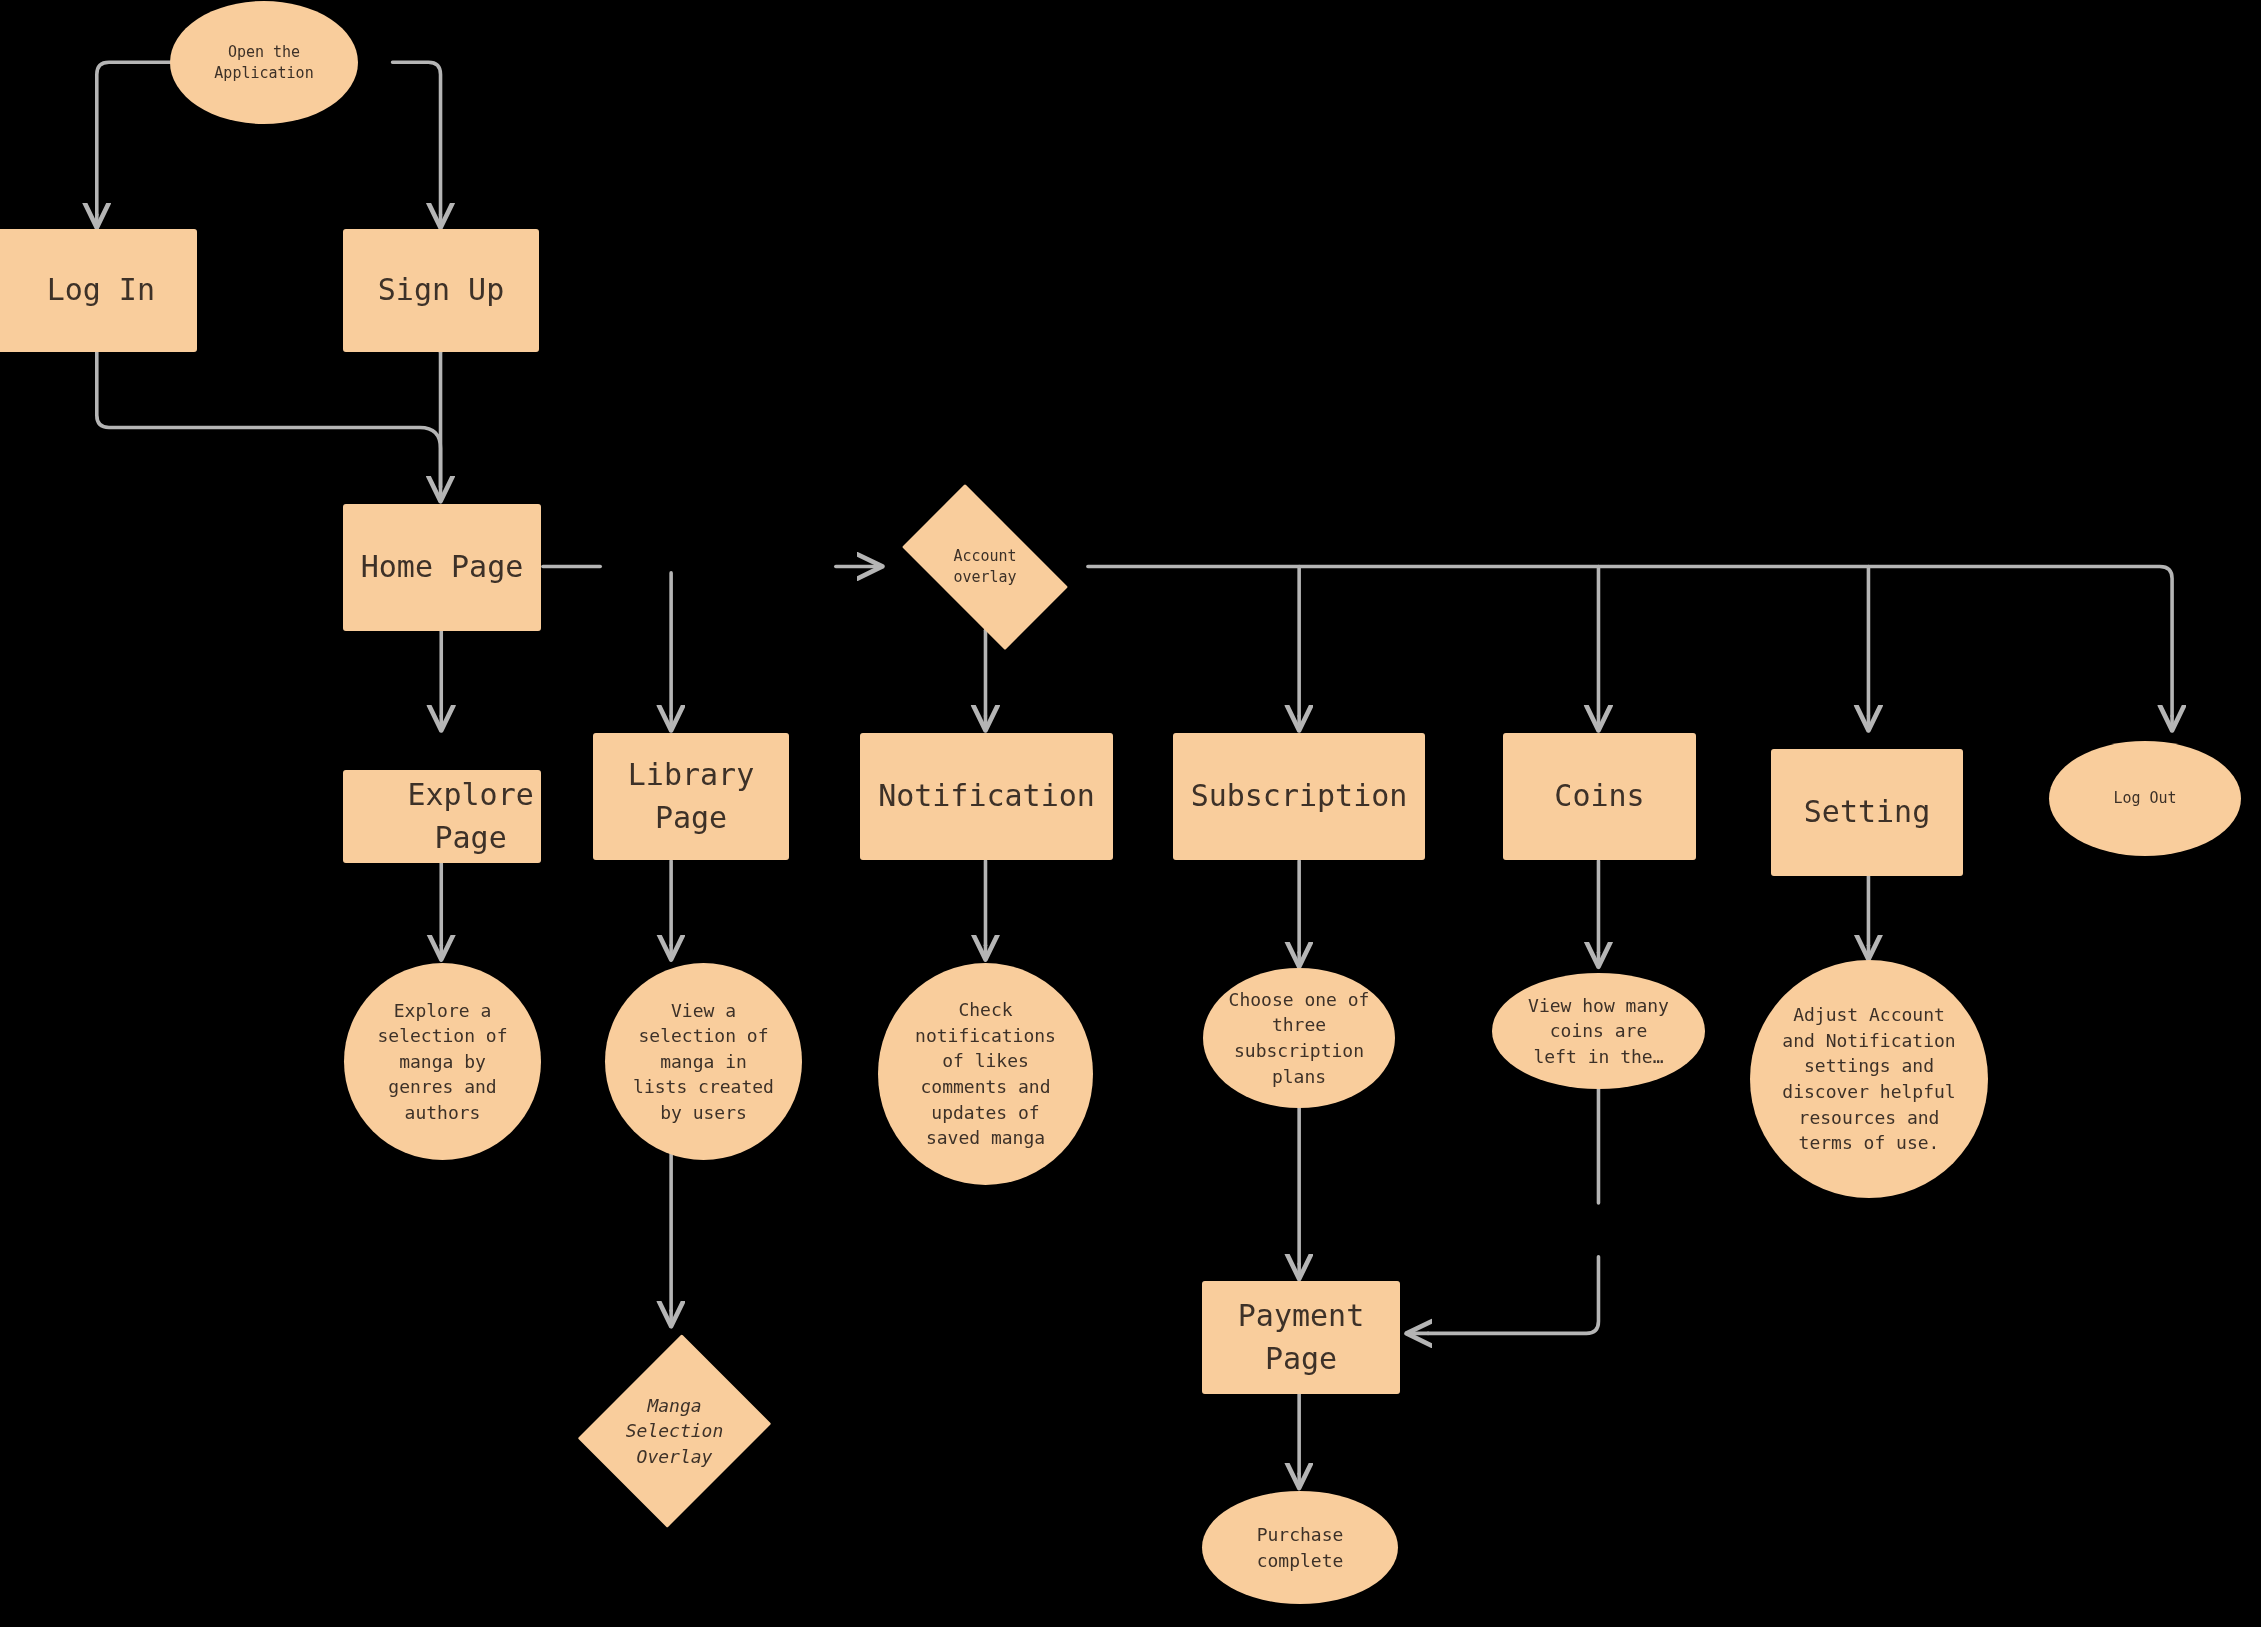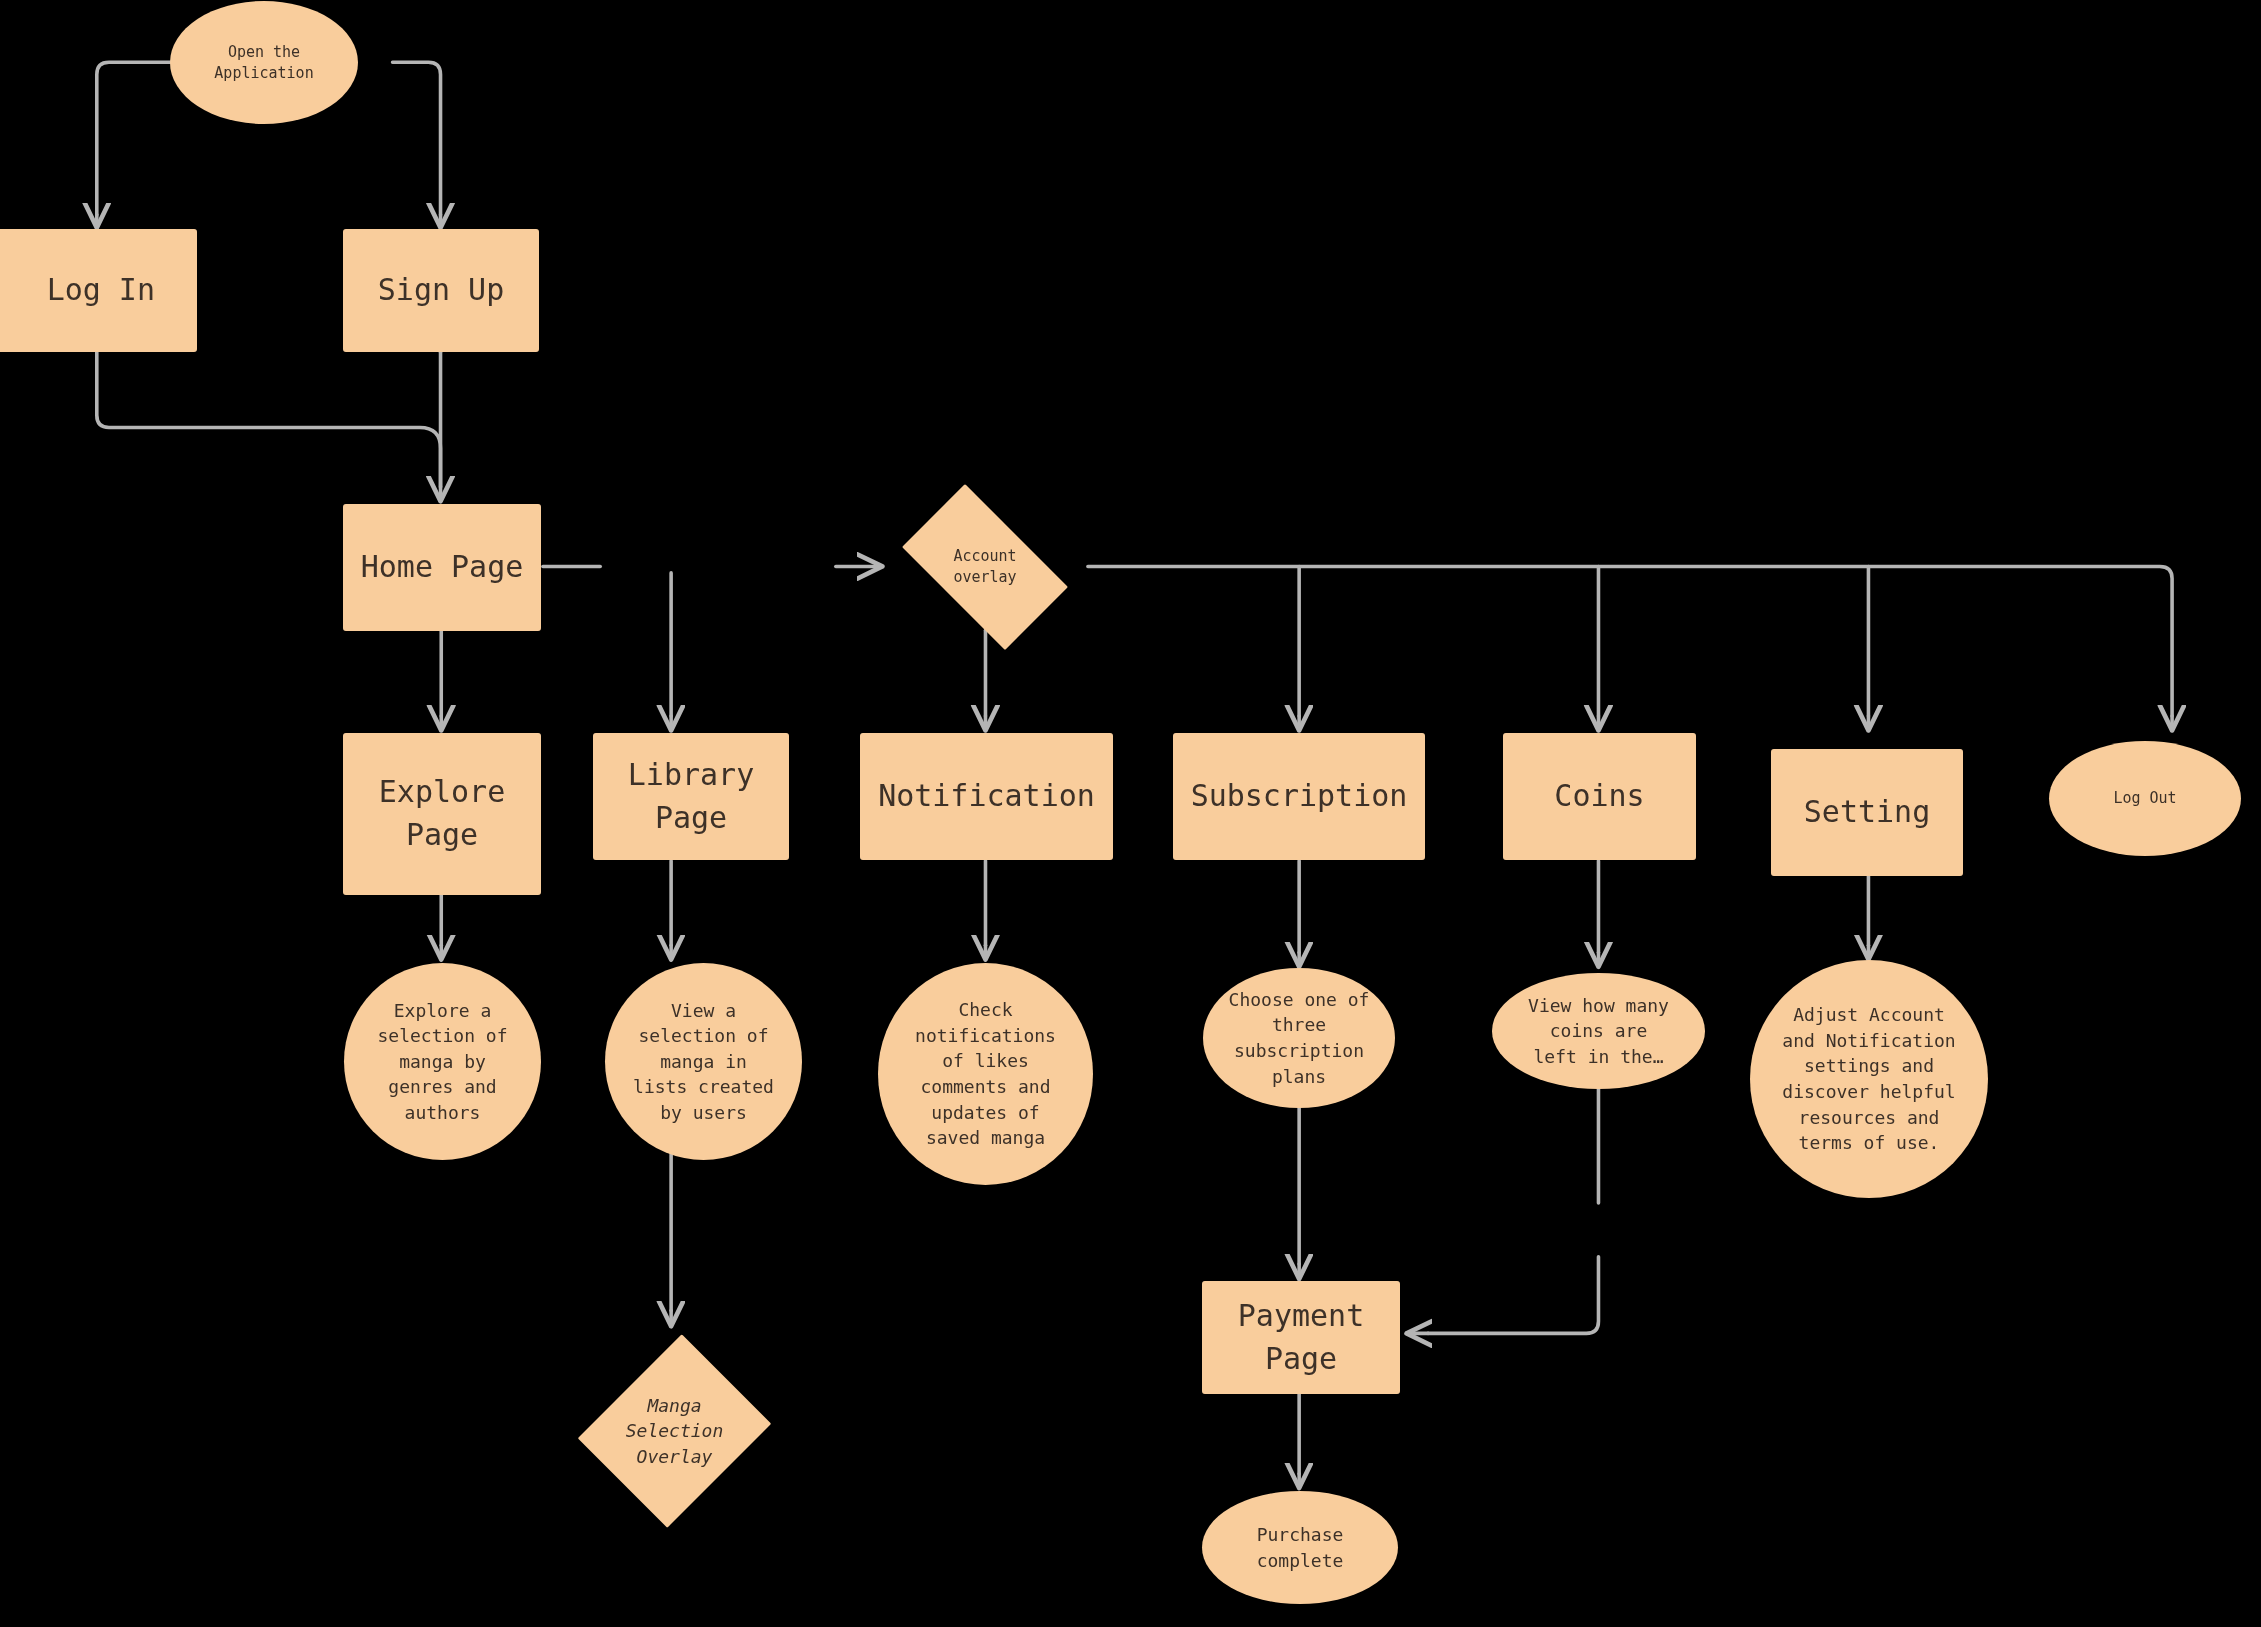--- a/index.html
+++ b/index.html
@@ -158,21 +158,21 @@
   <div class="node n-diamond t-sm" style="left:882px; top:504px; width:206px; height:126px;">
     <div class="dia-shape"></div>
     <span class="dia-label">Account
 overlay</span>
   </div>
 
   <div class="node n-rect t-lg" style="left:343px; top:504px; width:198px; height:127px;">
     <span>Home Page</span>
   </div>
 
-  <div class="node n-rect t-lg" style="left:343px; top:733px; width:198px; height:162px;">
+  <div class="node n-rect t-lg" style="left:343px; top:770px; width:198px; height:93px;justify-content:flex-end;">
     <span>Explore
 Page</span>
   </div>
 
   <div class="node n-rect t-lg" style="left:593px; top:733px; width:196px; height:127px;justify-content:center;">
     <span>Library
 Page</span>
   </div>
 
   <div class="node n-rect t-lg" style="left:860px; top:733px; width:253px; height:127px;text-align:right;">

